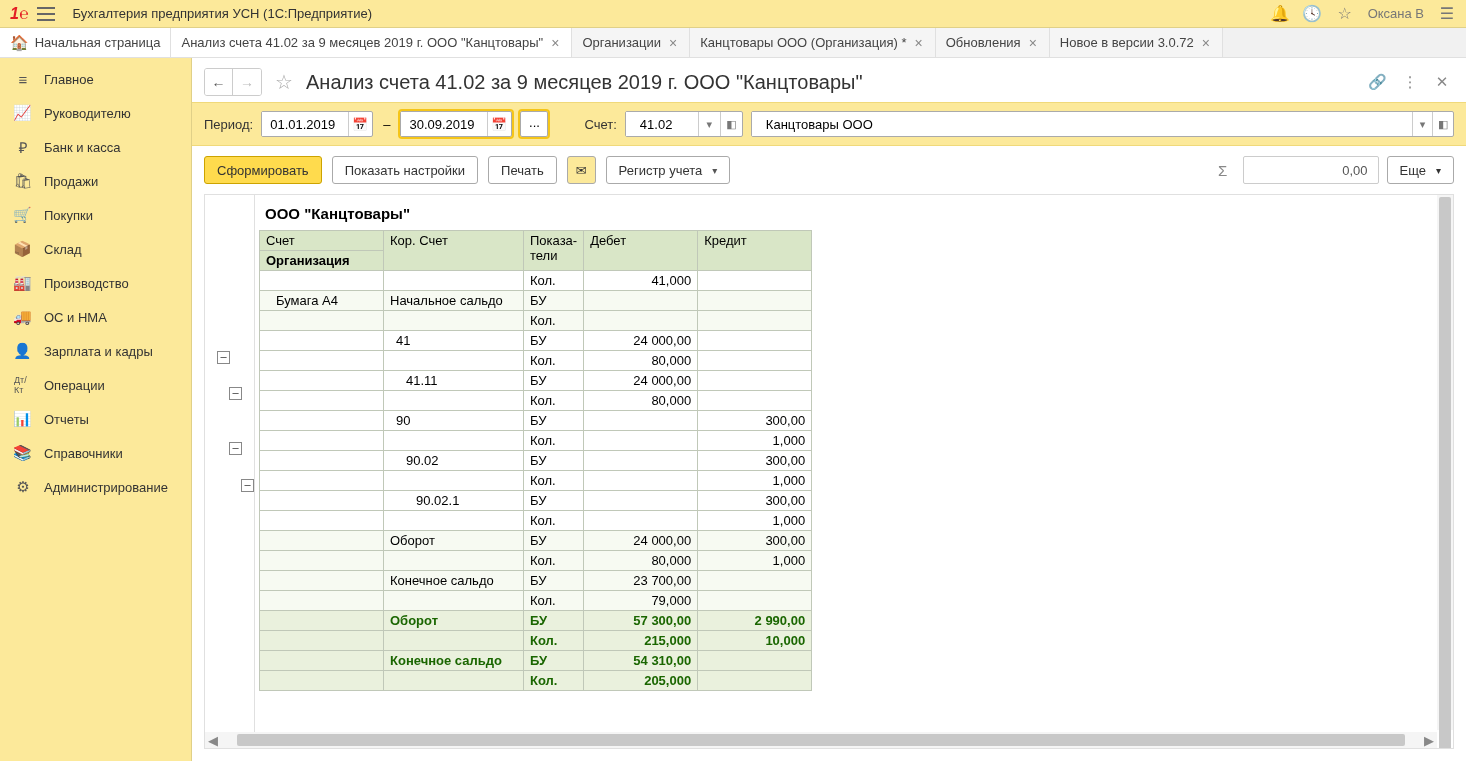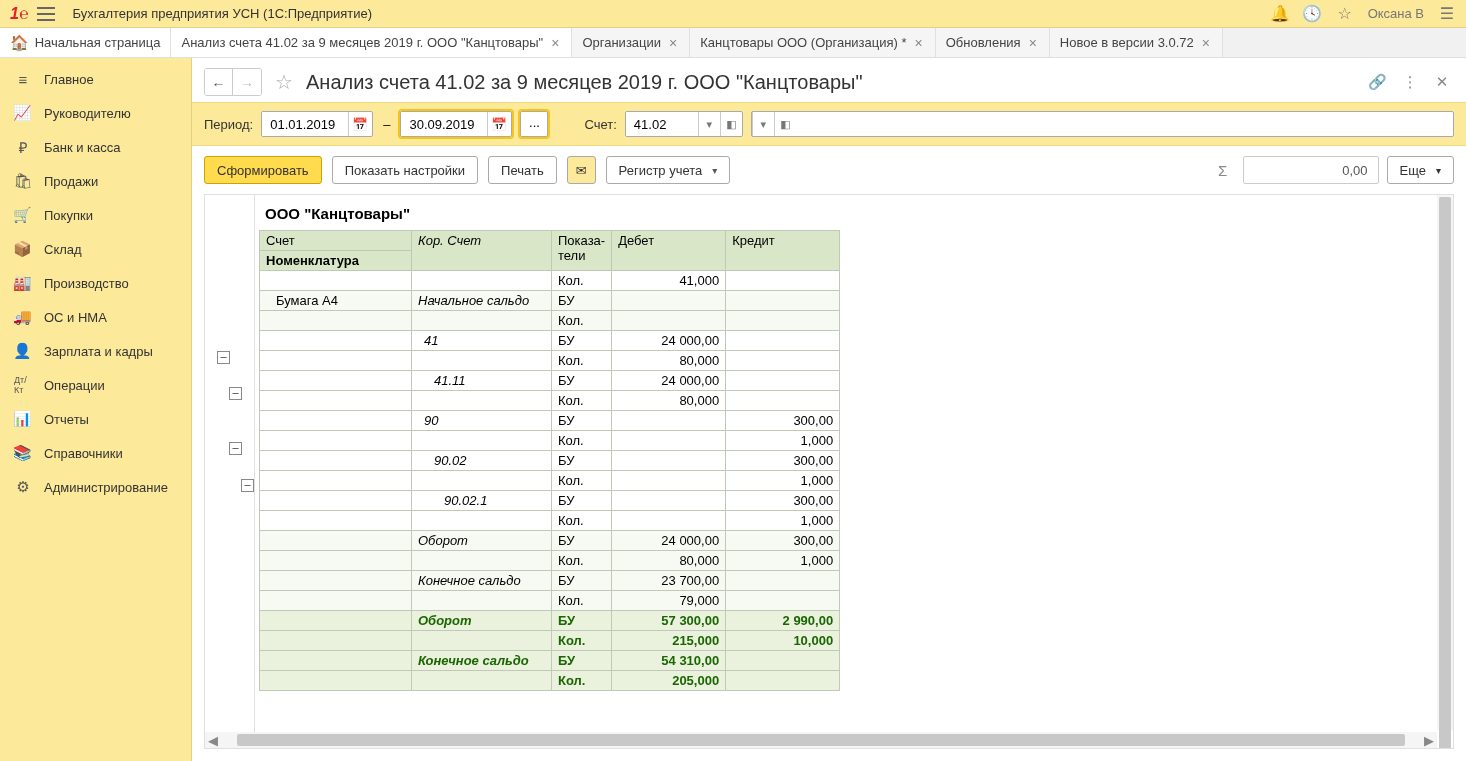--- a/index.html
+++ b/index.html
@@ -39,21 +39,21 @@
 
 .filter-row { background: #fce99a; padding: 8px 12px; display: flex; align-items: center; gap: 8px; border-top: 1px solid #f0d97a; border-bottom: 1px solid #f0d97a; }
 .filter-label { color: #333; }
 .date-input { border: 1px solid #aaa; background: #fff; height: 26px; display: flex; align-items: center; border-radius: 2px; }
 .date-input.highlight { outline: 2px solid #f5c518; outline-offset: 0; }
 .date-input input { border: none; padding: 0 8px; width: 86px; font-size: 13px; height: 100%; outline: none; }
 .date-input .cal { border-left: 1px solid #ccc; width: 24px; text-align: center; cursor: pointer; color: #777; font-size: 13px; height: 100%; display: flex; align-items: center; justify-content: center; }
 .dash { padding: 0 2px; }
 .dots-btn { border: 1px solid #aaa; background: #fff; height: 26px; width: 28px; display: flex; align-items: center; justify-content: center; cursor: pointer; border-radius: 2px; padding-bottom: 4px; outline: 2px solid #f5c518; outline-offset: 0;}
 .sel-input { border: 1px solid #aaa; background: #fff; height: 26px; display: flex; align-items: center; border-radius: 2px; }
-.sel-input input { border: none; padding: 0 8px; height: 100%; outline: none; font-size: 13px; }
+.sel-input input { border: none; padding: 0 14px; height: 100%; outline: none; font-size: 13px; }
 .sel-input .dd, .sel-input .sq { border-left: 1px solid #ccc; width: 22px; text-align: center; cursor: pointer; color: #777; height: 100%; display: flex; align-items: center; justify-content: center; font-size: 11px; }
 .spacer-20 { width: 20px;}
 
 .action-row { display: flex; align-items: center; padding: 10px 12px; gap: 10px; }
 .btn { border: 1px solid #aaa; background: #fff; height: 28px; padding: 8px 12px; display: flex; align-items: center; border-radius: 3px; cursor: pointer; gap: 6px; color: #333; }
 .btn.primary { background: #ffdb4d; border-color: #cca300; font-weight: normal; }
 .btn.mail { padding: 0 8px; background: #fce99a;}
 .btn.reg .dd-icon { font-size: 10px; color: #555; margin-left: 4px;}
 .action-right { margin-left: auto; display: flex; align-items: center; gap: 8px; }
 .sum-field { border: 1px solid #ccc; background: #fff; height: 28px; width: 136px; padding: 0 10px; text-align: right; display: flex; align-items: center; justify-content: flex-end; border-radius: 2px; color: #555; }
@@ -66,21 +66,21 @@
 .rep-head { padding-left: 6px; line-height: 1.4; }
 .rep-head .company { font-weight: bold; font-size: 15px; }
 .rep-head .title { font-weight: bold; font-size: 16px; }
 .rep-head .unit { display: flex; color: #444; font-size: 12px; margin-top: 2px;}
 .rep-head .unit .lbl { width: 100px; }
 
 table.rep { border-collapse: collapse; margin-top: 6px; }
 table.rep td { border: 1px solid #c0c8b8; padding: 2px 6px; height: 17px; vertical-align: top; }
 table.rep .h { background: #d9e6c7; font-weight: normal; }
 table.rep .hb { background: #d9e6c7; font-weight: bold; }
-.c-acc { width: 152px; } .c-kor { width: 140px; font-style: italic; } .c-pok { width: 52px; } .c-deb { width: 114px; text-align: right; } .c-kre { width: 114px; text-align: right; }
+.c-acc { width: 124px; } .c-kor { width: 140px; } .c-pok { width: 52px; } .c-deb { width: 114px; text-align: right; } .c-kre { width: 114px; text-align: right; }
 .total-row td { font-weight: bold; color: #1a6600; background: #eaf1dd;}
 .light-row td { background: #f7faf2; }
 
 .vert-scroll { position: absolute; right: 0; top: 0; bottom: 18px; width: 16px; background: #f5f5f5; }
 .vert-scroll .thumb { position: absolute; left: 2px; right: 2px; top: 2px; height: 560px; background: #c8c8c8; border-radius: 2px; }
 .horiz-scroll { position: absolute; bottom: 0; left: 0; right: 16px; height: 16px; background: #f5f5f5; display: flex; align-items: center; }
 .horiz-scroll .thumb { height: 12px; flex: 1; background: #c8c8c8; margin: 0 16px 0 16px; border-radius: 2px; }
 .horiz-scroll .arr { width: 16px; text-align: center; color: #888; cursor: pointer; }
 
 </style>
@@ -213,20 +213,21 @@
       </div>
       <div class="dots-btn">...</div>
       <span class="spacer-20"></span>
       <span class="filter-label">Счет:</span>
       <div class="sel-input">
         <input style="width: 72px;" value="41.02">
         <span class="dd">▾</span>
         <span class="sq">◧</span>
       </div>
       <div class="sel-input" style="flex:1">
+        <input style="width: 100%;" value="Канцтовары ООО">
         <span class="dd">▾</span>
         <span class="sq">◧</span>
       </div>
     </div>
 
     <div class="action-row">
       <div class="btn primary">
           <span>Сформировать</span>
         </div>
       <div class="btn">
@@ -266,21 +267,21 @@
         <table class="rep">
           <tbody>
               <tr>
             <td class="h c-acc">Счет</td>
             <td class="h c-kor" rowspan="2">Кор. Счет</td>
             <td class="h c-pok" rowspan="2">Показа-тели</td>
             <td class="h c-deb" rowspan="2" style="text-align:left">Дебет</td>
             <td class="h c-kre" rowspan="2" style="text-align:left">Кредит</td>
           </tr>
           <tr>
-                <td class="hb c-acc">Номенклатура</td>
+                <td class="hb c-acc">Организация</td>
               </tr>
           </tbody>
             <tbody id="rep-rows">
               <tr>
                 <td class="c-acc" style=""></td>
                 <td class="c-kor" style=""></td>
                 <td class="c-pok">Кол.</td>
                 <td class="c-deb">41,000</td>
                 <td class="c-kre"></td>
               </tr>

